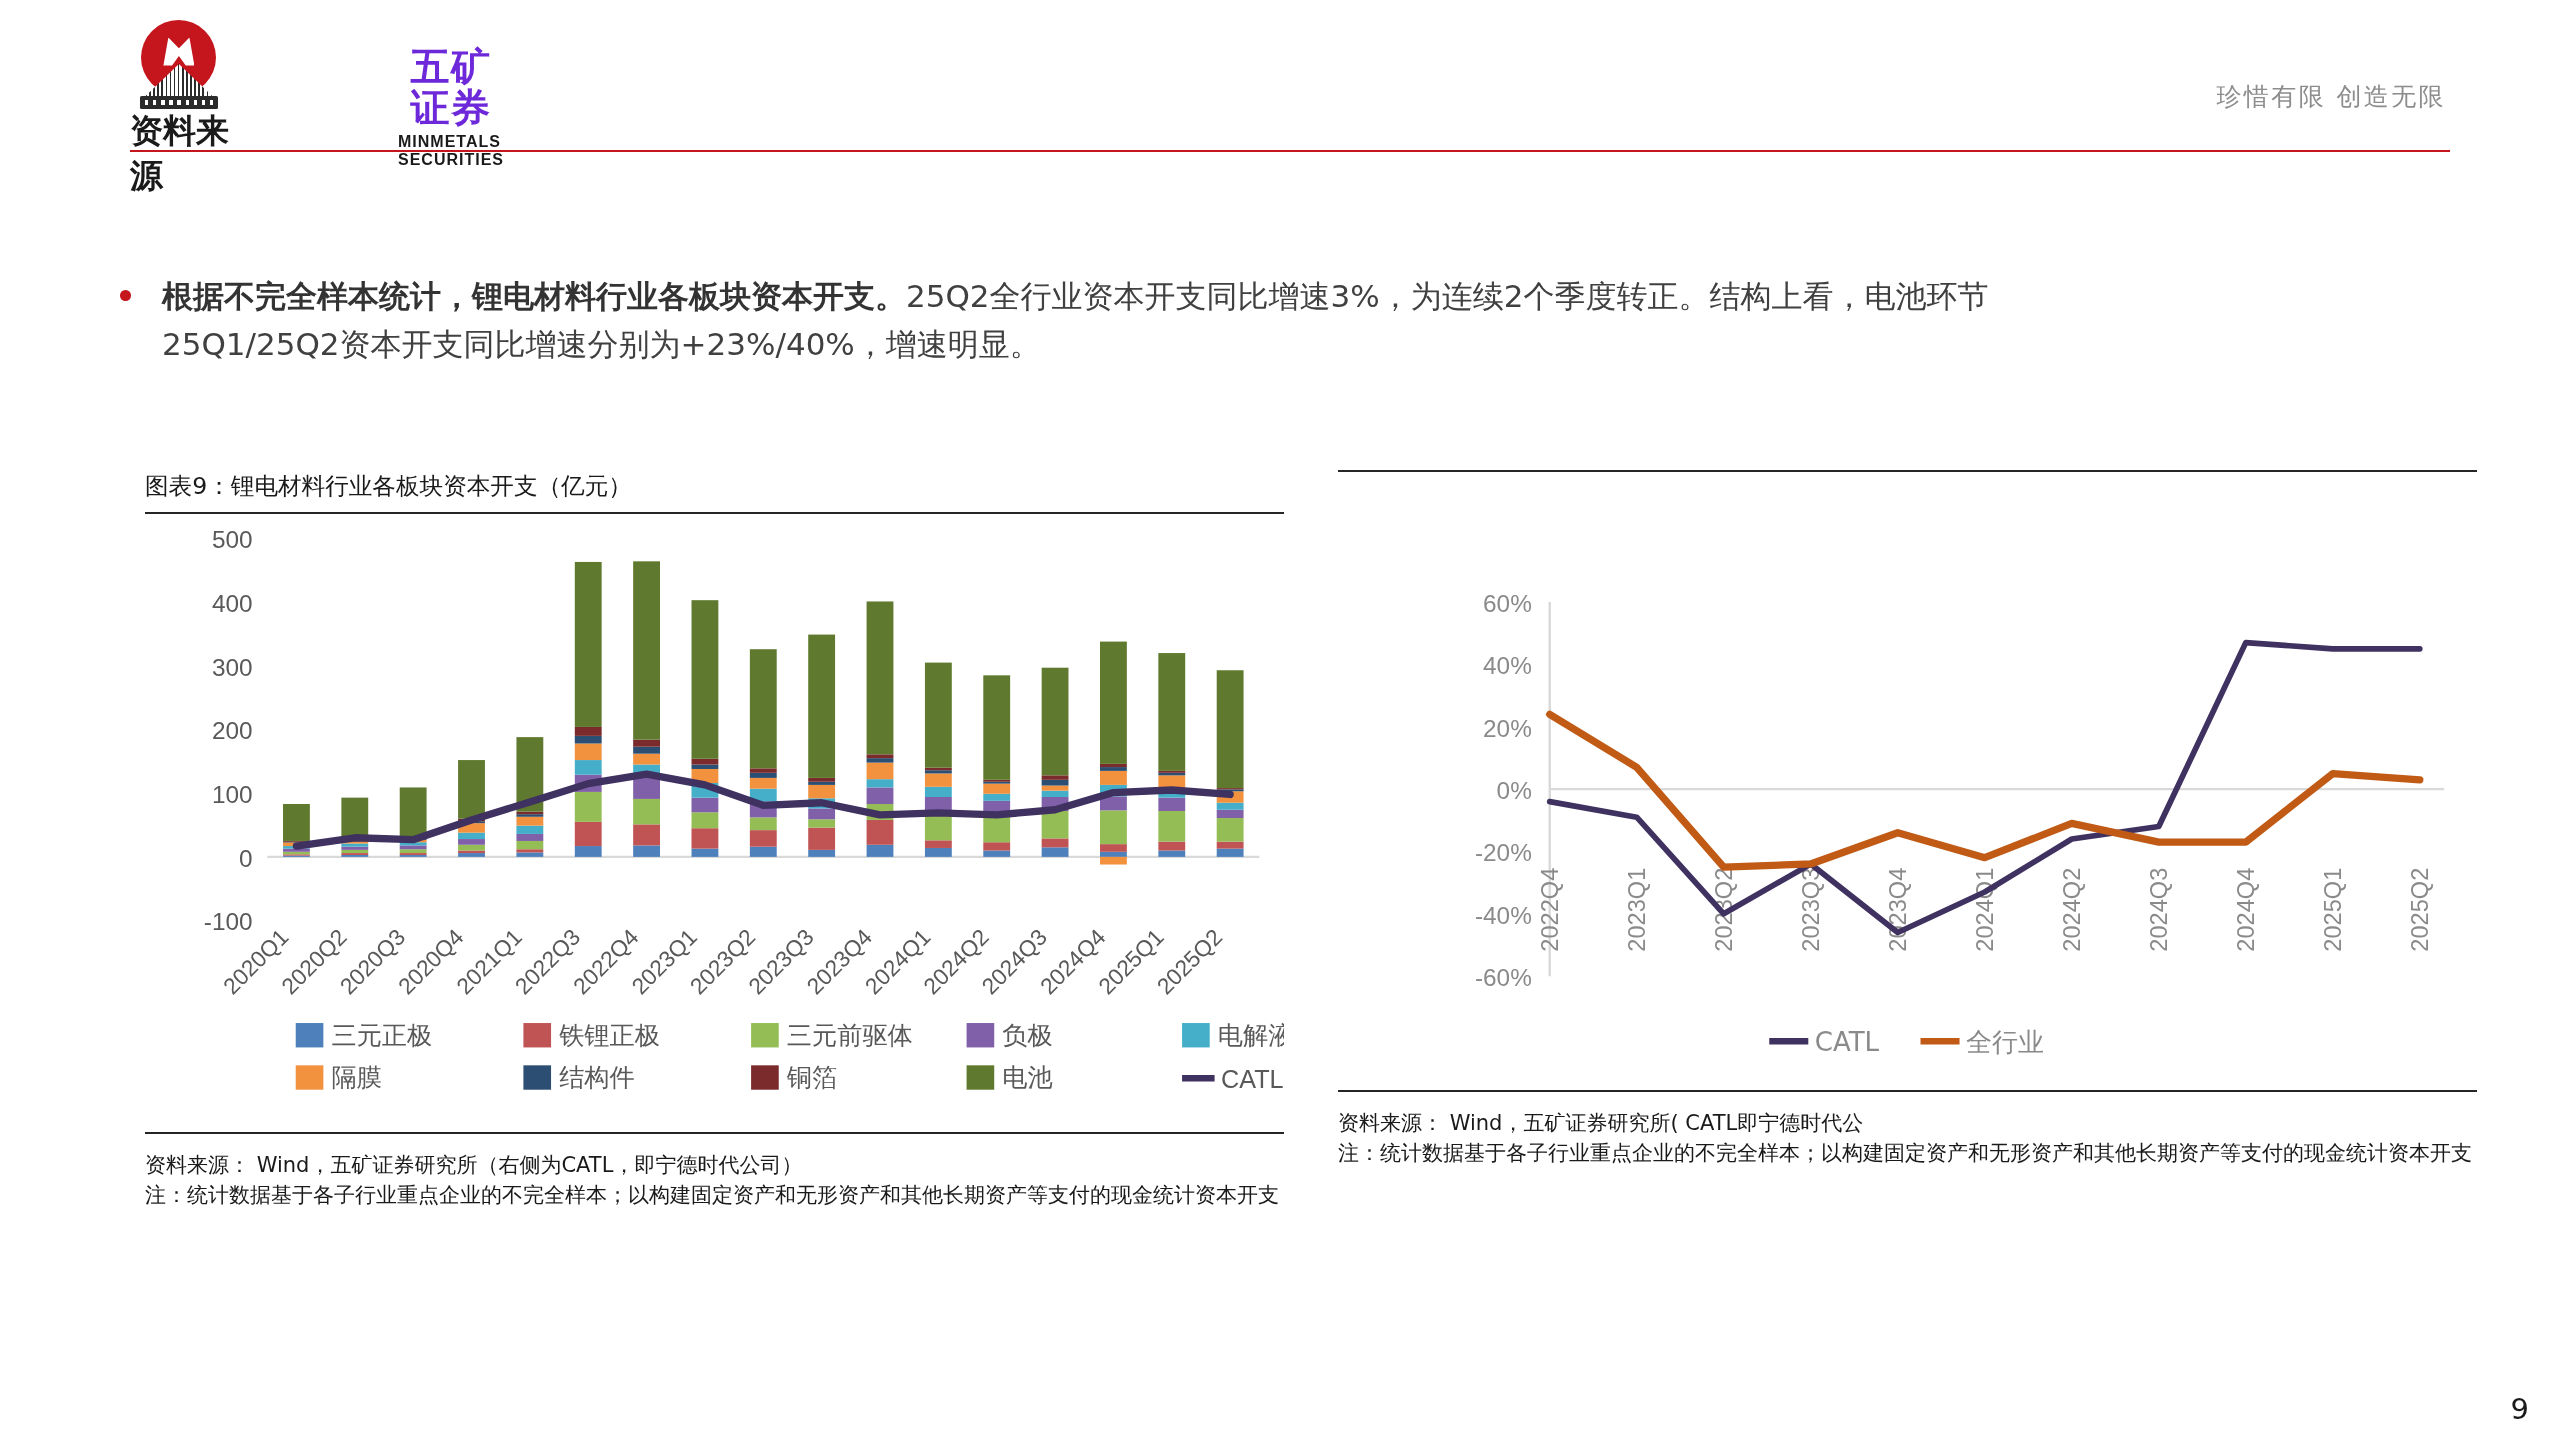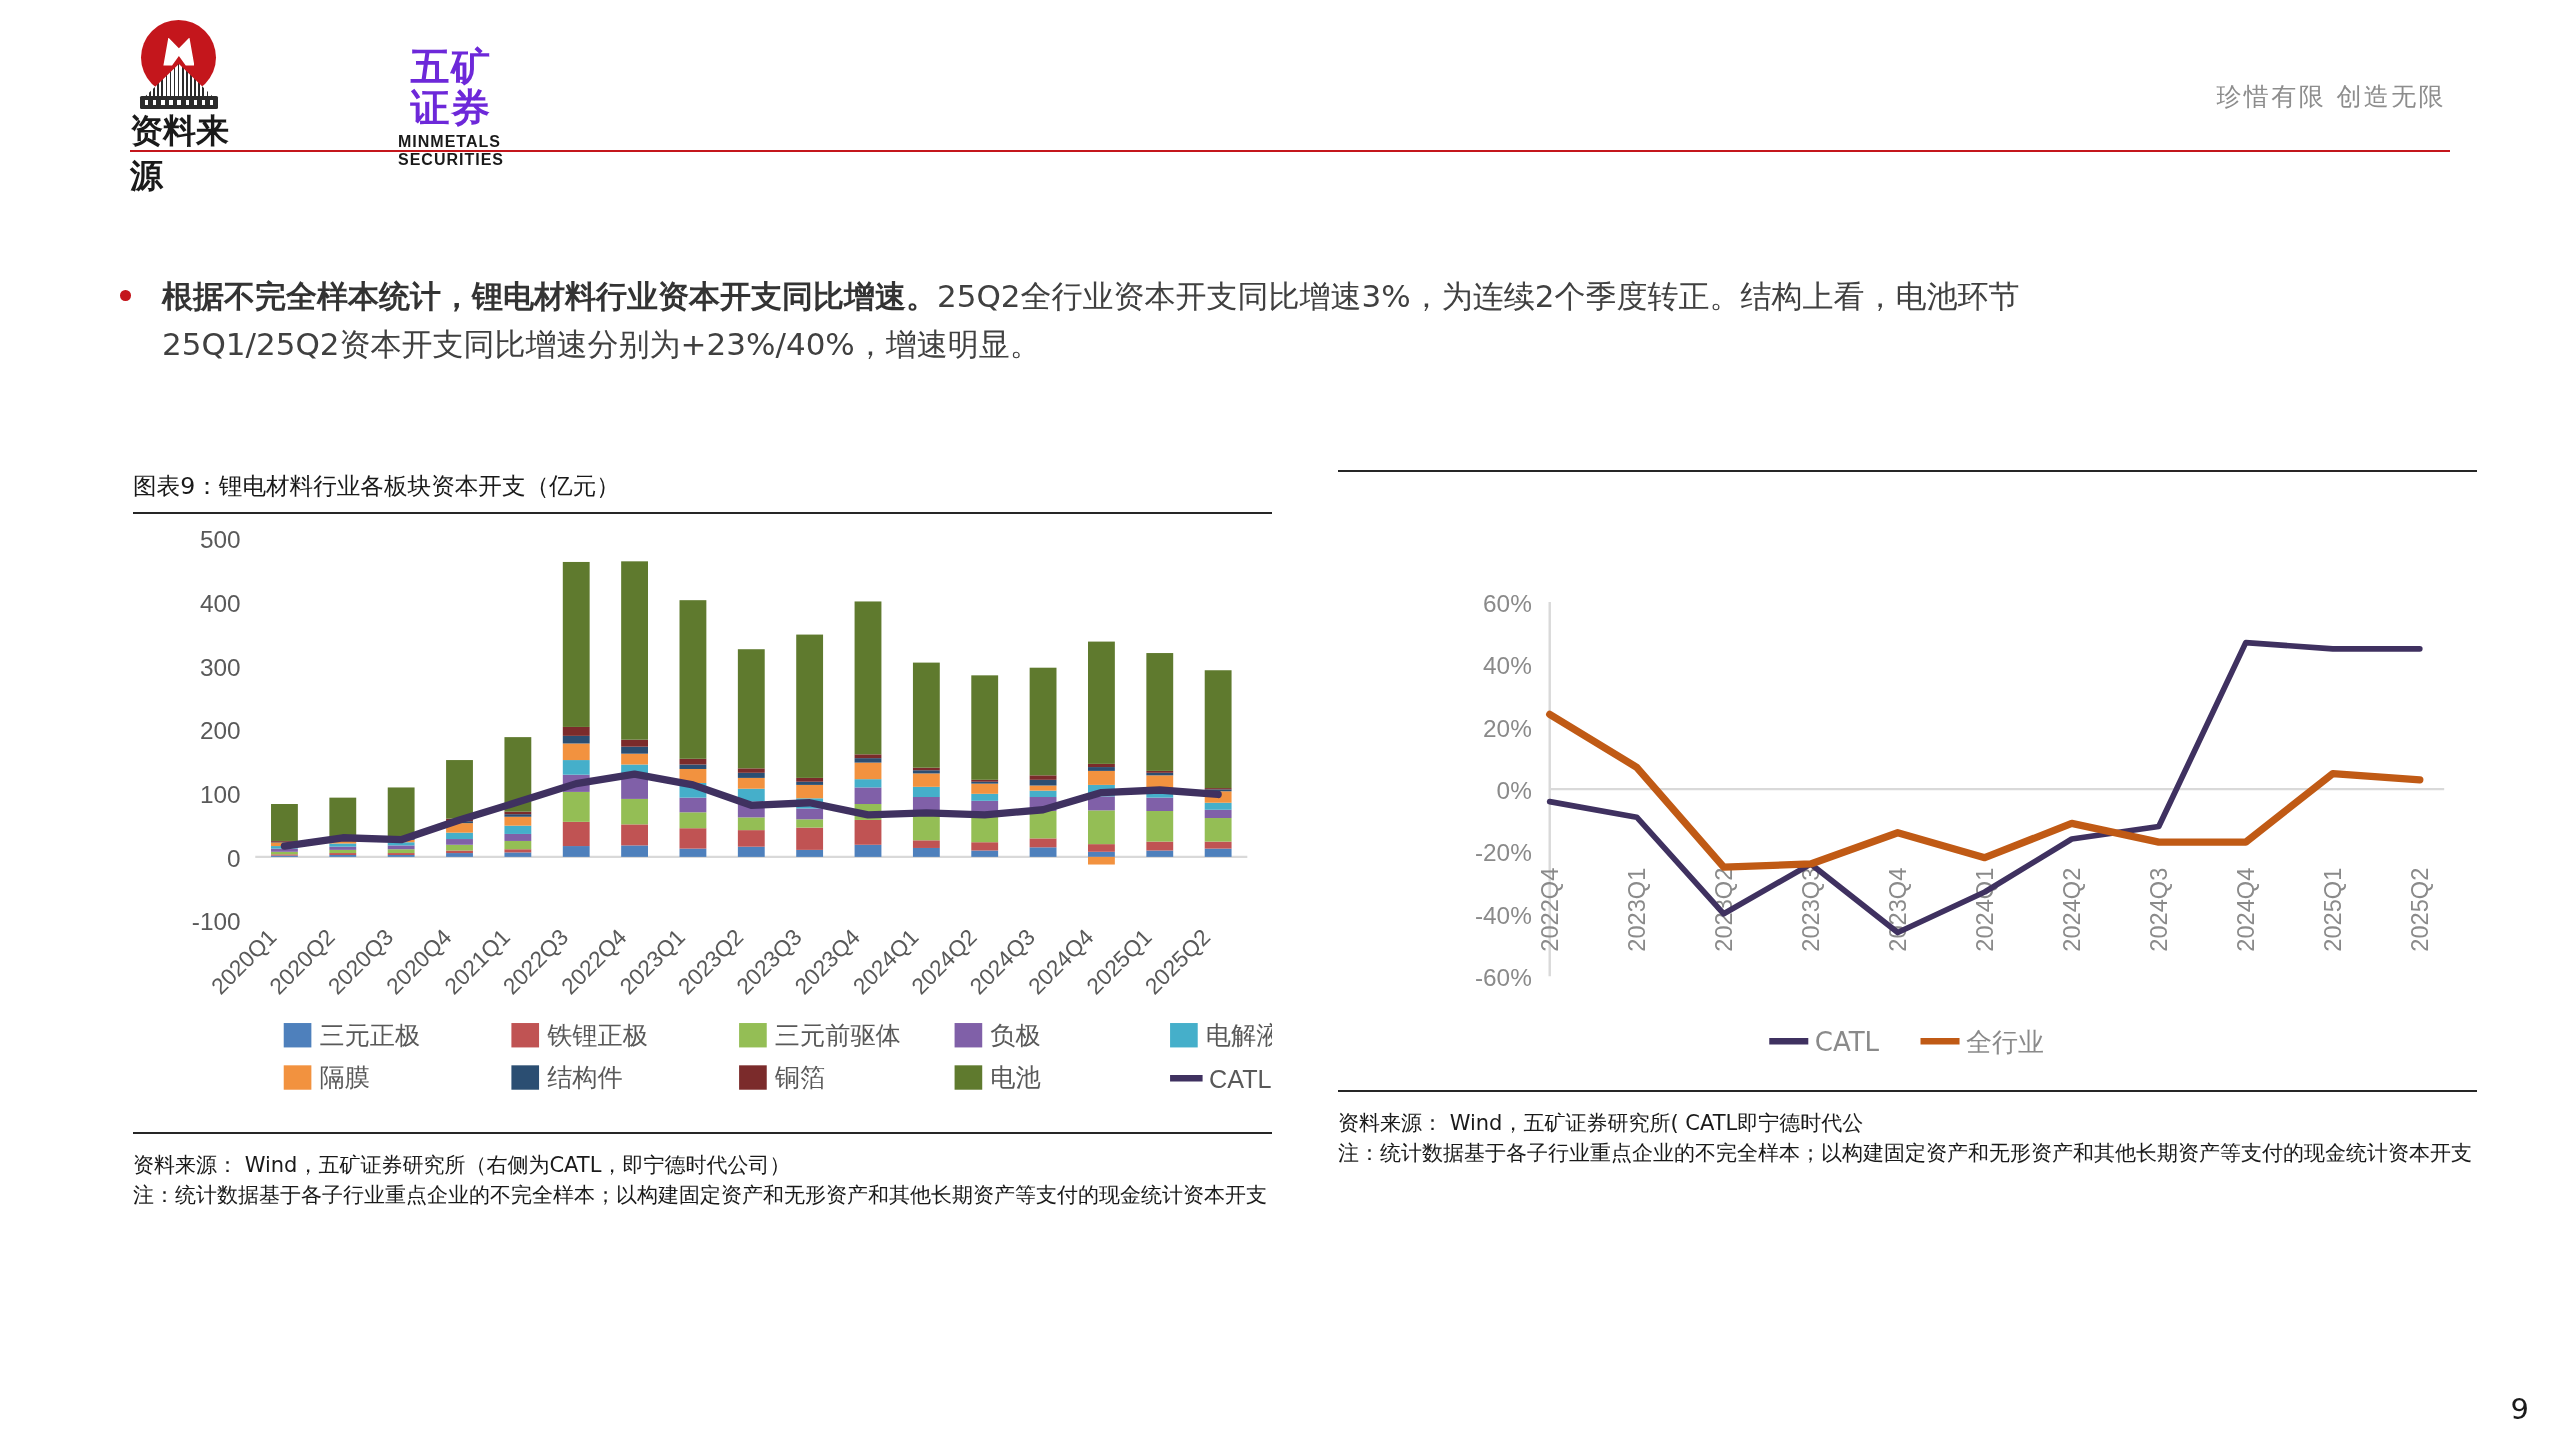--- a/index.html
+++ b/index.html
@@ -71,21 +71,21 @@
     border-radius:50%; background:#C4161C;
   }
   .bullet-text{
     margin-left:42px; font-size:31px; line-height:1.55; color:#404040;
     font-family:"DejaVu Sans","Liberation Sans",sans-serif;
   }
   .bullet-text b{ color:#333; font-weight:bold; }
 
   
   .fig{ position:absolute; }
-  .fig-left{ left:133px;  top:470px; width:1139px; height:838px; }
+  .fig-left{ left:145px;  top:470px; width:1139px; height:838px; }
   .fig-right{ left:1338px; top:470px; width:1139px; height:838px; }
   .fig-title{
     font-size:23.6px; color:#1a1a1a; letter-spacing:0px; padding-bottom:9.8px;
     font-family:"DejaVu Sans","Liberation Sans",sans-serif; white-space:nowrap;
   }
   .fig-rule-top{ height:2.4px; background:#262626; width:100%; }
   .fig-body{ position:relative; width:100%; height:618px; }
   .fig-rule-bot{ height:1.6px; background:#262626; width:100%; }
   .fig-source{
     font-size:21px; color:#1a1a1a; line-height:1.42; padding-top:17px;
@@ -119,21 +119,21 @@
       </div>
     </div>
     <div class="slogan">珍惜有限  创造无限</div>
     <div class="header-rule"></div>
   </div>
 
 
   <div class="bullet-wrap">
     <div class="bullet-dot"></div>
     <div class="bullet-text">
-      <b>根据不完全样本统计，锂电材料行业资本开支同比增速。</b><span>25Q2全行业资本开支同比增速3%，为连续2个季度转正。结构上看，电池环节</span><br>
+      <b>根据不完全样本统计，锂电材料行业各板块资本开支。</b><span>25Q2全行业资本开支同比增速3%，为连续2个季度转正。结构上看，电池环节</span><br>
       <span>25Q1/25Q2资本开支同比增速分别为+23%/40%，增速明显。</span>
     </div>
   </div>
 
   <div class="fig fig-left">
     <div class="fig-title">图表9：锂电材料行业各板块资本开支（亿元）</div>
     <div class="fig-rule-top"></div>
     <div class="fig-body">
       <svg id="svg-fig9" width="1139" height="618" viewBox="0 0 1400 760">
           <text x="132" y="512" text-anchor="end" font-size="30" fill="#595959" font-family="&quot;Liberation Sans&quot;,sans-serif">-100</text>

